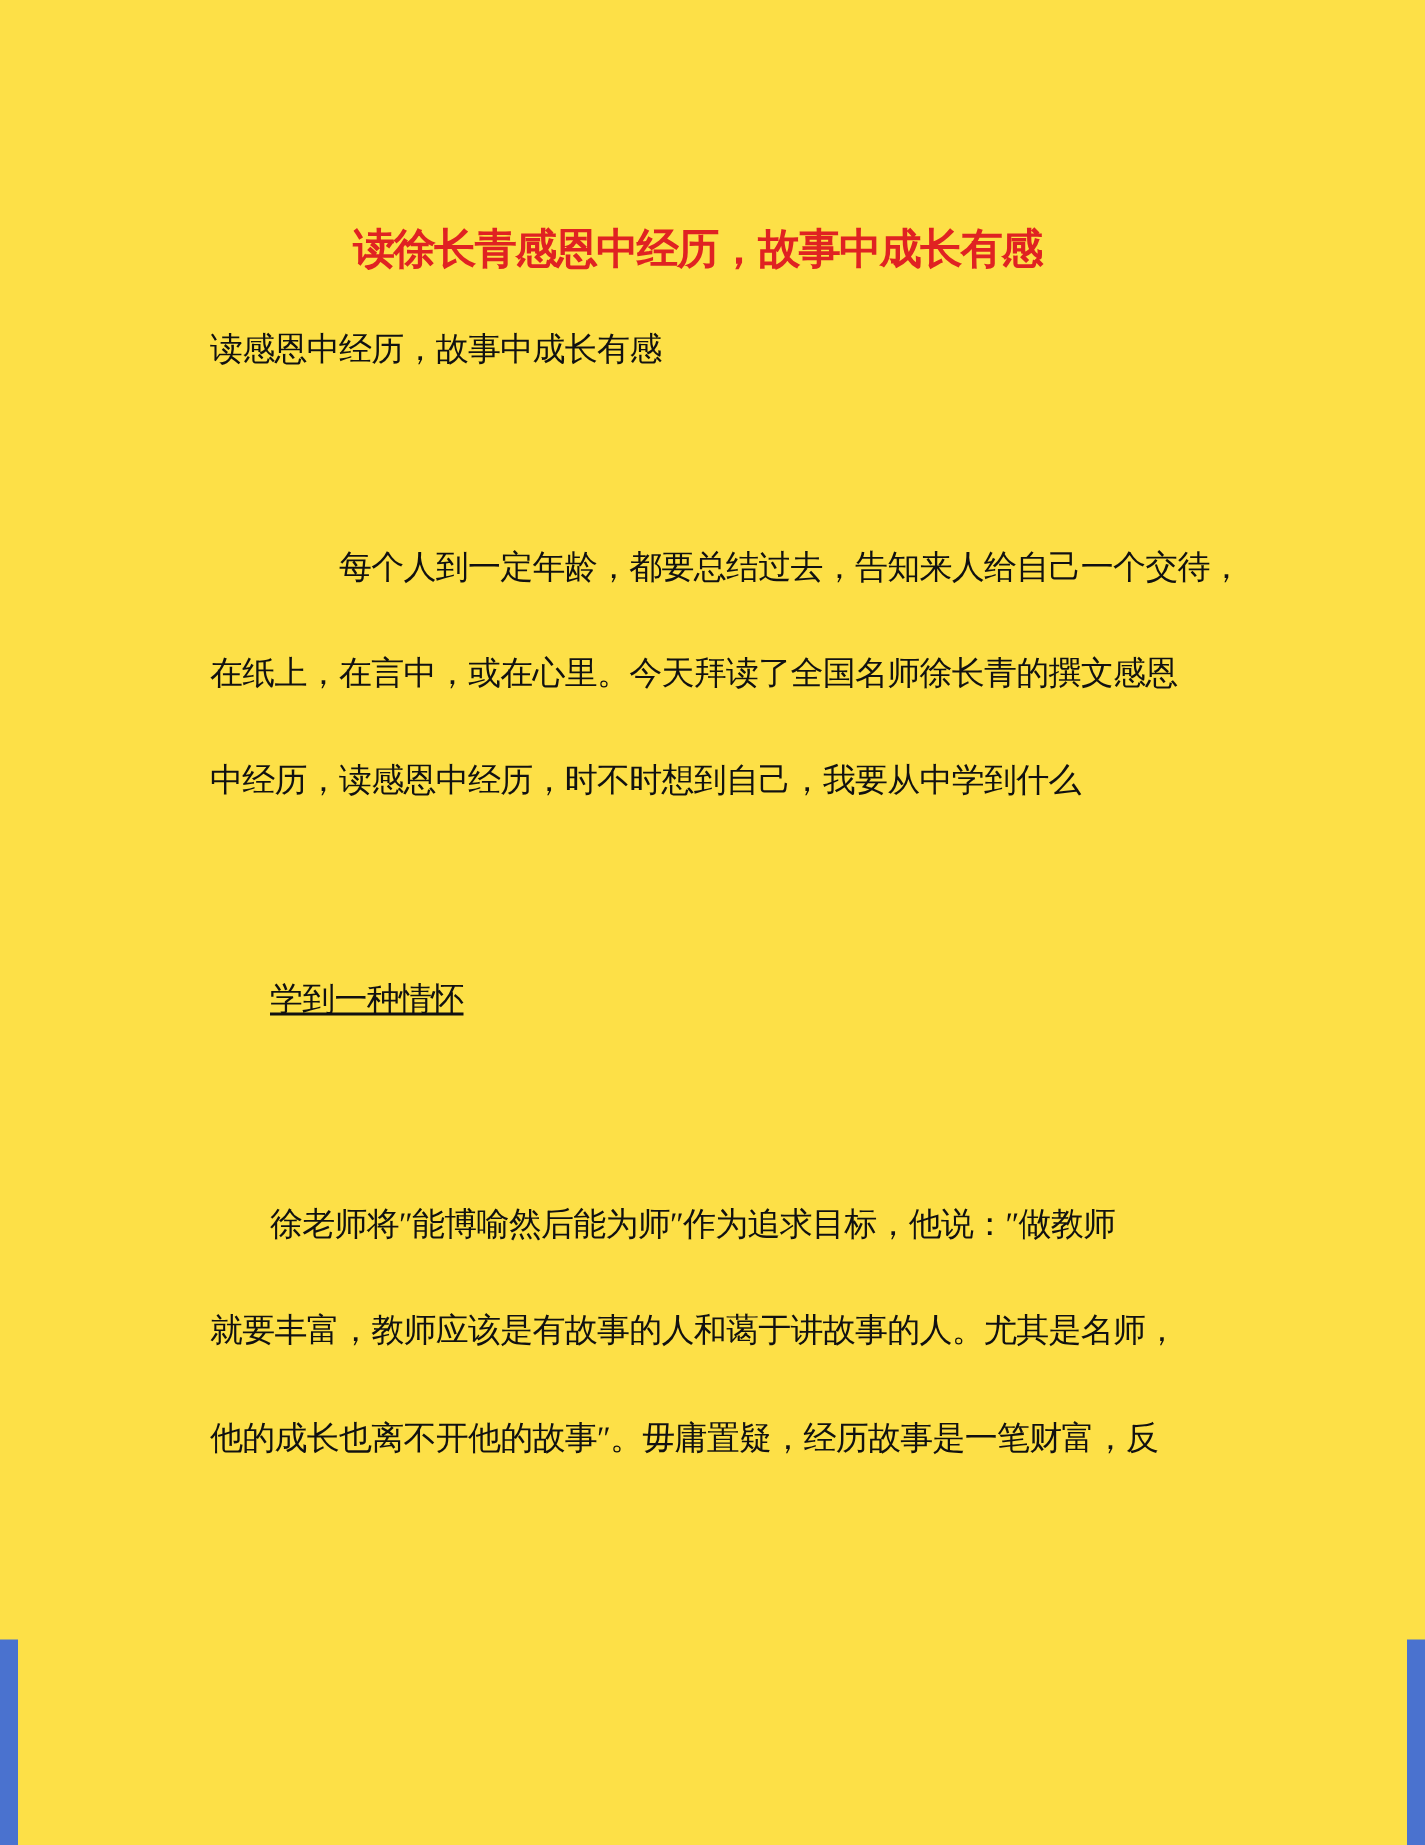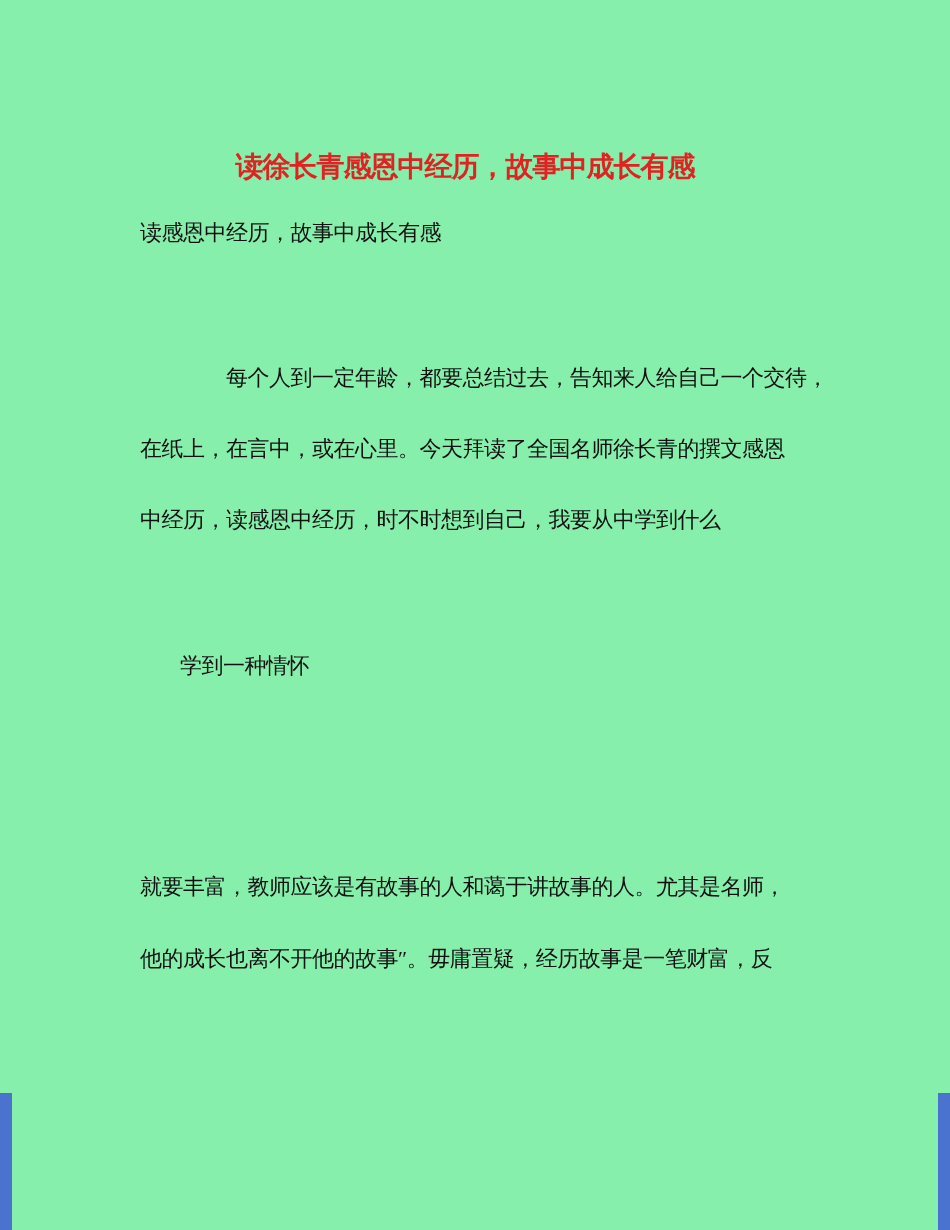--- a/index.html
+++ b/index.html
@@ -55,36 +55,37 @@
     width: 12px;
     height: 137px;
     background: #4a72cf;
   }
   .edge-bar.left { left: 0; }
   .edge-bar.right { right: 0; }
 </style>
 </head>
 <body>
 
-<div class="page" style="background: #86efac;">
+<div class="page" style="background: #fde047;">
 
   <div class="text-col">
 
     <h1 class="doc-title" style="color: rgb(224, 34, 34);">读徐长青感恩中经历，故事中成长有感</h1>
 
     <div class="line x0" style="top: 219px; color: rgb(17, 17, 17);">读感恩中经历，故事中成长有感</div>
 
     <div class="line indent" style="top: 364px; color: rgb(17, 17, 17); margin-left: 46px;">每个人到一定年龄，都要总结过去，告知来人给自己一个交待，</div>
 
     <div class="line x0" style="top: 435px; color: rgb(17, 17, 17);">在纸上，在言中，或在心里。今天拜读了全国名师徐长青的撰文感恩</div>
 
     <div class="line x0" style="top: 506px; color: rgb(17, 17, 17);">中经历，读感恩中经历，时不时想到自己，我要从中学到什么</div>
 
-    <div class="line indent" style="top: 652px; color: rgb(17, 17, 17);">学到一种情怀</div>
+    <div class="line indent" style="top: 652px; color: rgb(17, 17, 17); text-decoration: underline;">学到一种情怀</div>
 
+    <div class="line indent" style="top: 802px; color: rgb(17, 17, 17);">徐老师将″能博喻然后能为师″作为追求目标，他说：″做教师</div>
 
     <div class="line x0" style="top: 873px; color: rgb(17, 17, 17);">就要丰富，教师应该是有故事的人和蔼于讲故事的人。尤其是名师，</div>
 
     <div class="line x0" style="top: 945px; color: rgb(17, 17, 17);">他的成长也离不开他的故事″。毋庸置疑，经历故事是一笔财富，反</div>
 
 
   </div>
 
   <div class="edge-bar left" style="background: rgb(74, 114, 207);"></div>
 

